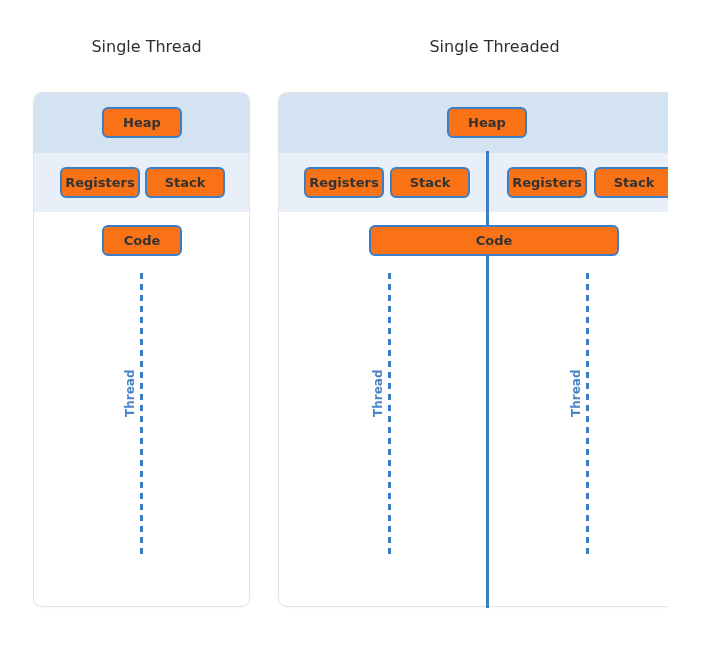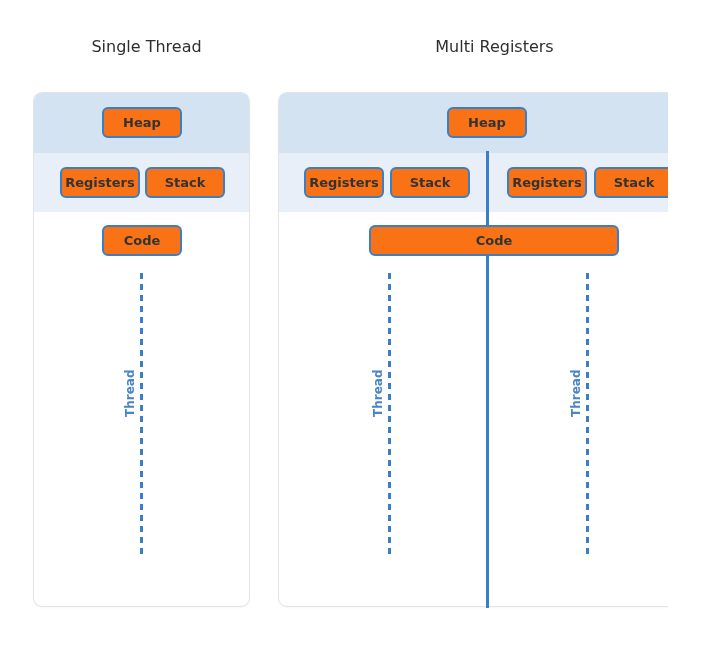--- a/index.html
+++ b/index.html
@@ -111,21 +111,21 @@
     white-space: nowrap;
   }
 </style>
 </head>
 <body>
 
 <div class="canvas">
 
   <div class="diagram-title title-single">Single Thread</div>
 
-  <div class="diagram-title title-multi">Multi Registers</div>
+  <div class="diagram-title title-multi">Single Threaded</div>
 
   <div class="panel panel-single">
     <div class="band band-heap"></div>
     <div class="band band-regs"></div>
 
     <div class="dbox" style="left:68px; top:14px; width:80px;">Heap</div>
 
     <div class="dbox" style="left:26px; top:74px; width:80px;">Registers</div>
 
     <div class="dbox" style="left:111px; top:74px; width:80px;">Stack</div>

